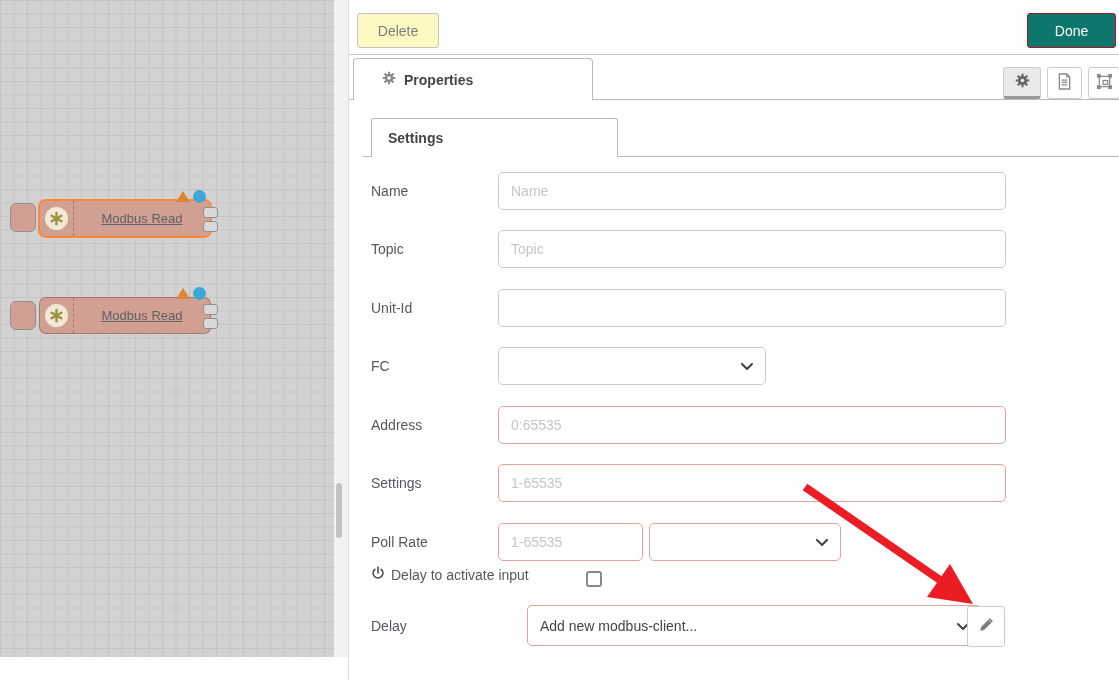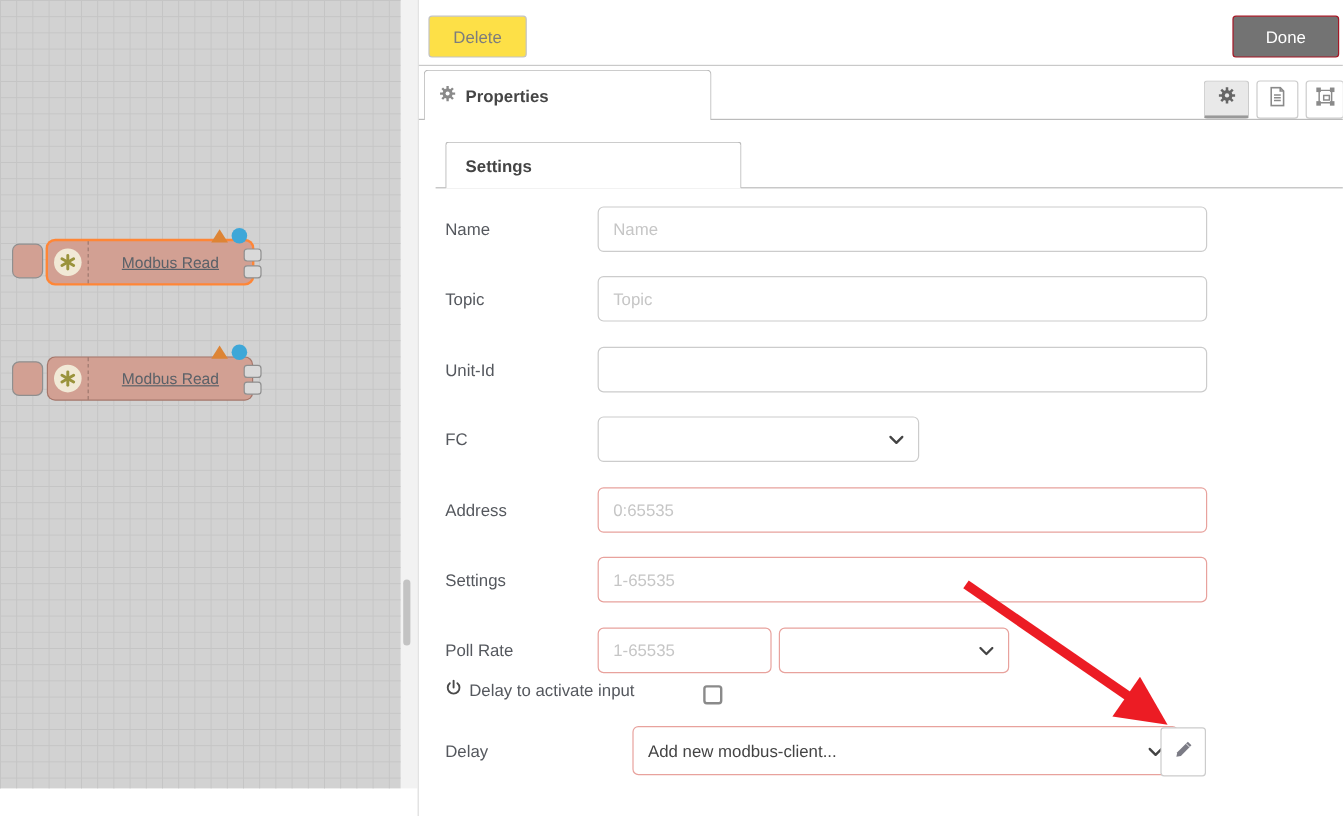--- a/index.html
+++ b/index.html
@@ -21,30 +21,30 @@
   .node-icon-sec { width:34px; border-right:1px dashed rgba(0,0,0,0.25); display:flex; align-items:center; justify-content:center; }
   .node-icon-circle { width:23px; height:23px; background:#f1e9d6; border-radius:50%; display:flex; align-items:center; justify-content:center; }
   .node-label { flex:1; display:flex; align-items:center; justify-content:center; color:#5b6168; font-size:13px;text-decoration:underline; }
   .port-in { position:absolute; left:10px; width:26px; height:29px; background:#d2a093; border:1px solid #8f8f8f; border-radius:6px; }
   .port-out { position:absolute; left:203px; width:15px; height:11px; background:#d9d9d9; border:1px solid #8f8f8f; border-radius:3px; }
   .warn-triangle { position:absolute; left:176px; width:0; height:0; border-left:7px solid transparent; border-right:7px solid transparent; border-bottom:11px solid #dd8435; }
   .changed-dot { position:absolute; left:193px; width:13px; height:13px; border-radius:50%; background:#3ea7d8; }
 
   
   .tray { position:absolute; left:348px; top:0; width:771px; height:680px; background:#fff; border-left:1px solid #ddd; }
-  .btn { position:absolute; top:13px; height:35px; background:#fde047; border:1px solid #c3c3c3; border-radius:3px;
+  .btn { position:absolute; top:13px; height:35px; background:#fef9c3; border:1px solid #c3c3c3; border-radius:3px;
     font-size:14px; color:#7d7d7d; display:flex; align-items:center; justify-content:center; cursor:pointer; }
   .btn-delete { left:8px;  width:82px; }
   .btn-cancel { left:572px; width:90px; }
-  .btn-done { left:678px; width:89px; background:#737373; border-color:#a51725; color:#fff; }
+  .btn-done { left:678px; width:89px; background:#0f766e; border-color:#a51725; color:#fff; }
   .toprule { position:absolute; left:0; top:54px; width:771px; height:1px; background:#c9c9c9; }
 
   .prop-tab { position:absolute; left:4px; top:58px; width:240px; height:42px; background:#fff;
     border:1px solid #bbb; border-bottom:none; border-radius:4px 4px 0 0; z-index:2;
-    display:flex; align-items:center; gap:8px; padding-left:12px; font-size:14px; font-weight:bold; color:#464646; }
+    display:flex; align-items:center; gap:8px; padding-left:28px; font-size:14px; font-weight:bold; color:#464646; }
   .header-rule { position:absolute; left:0; top:99px; width:771px; height:1px; background:#bbb; z-index:1; }
   .icon-btn { position:absolute; top:67px; height:32px; background:#fff; border:1px solid #ccc; border-radius:3px;
     display:flex; align-items:center; justify-content:center; cursor:pointer; }
   .icon-btn.active { background:#e9e9e9; border-bottom:3px solid #999; }
   .ib-gear { left:654px; width:38px; }
   .ib-doc  { left:698px; width:35px; }
   .ib-app  { left:739px; width:32px; }
 
   .sub-tab { position:absolute; top:118px; height:39px; border:1px solid #bbb; border-bottom:none; border-radius:3px 3px 0 0;
     display:flex; align-items:center; padding-left:16px; font-size:14px; cursor:pointer; }

